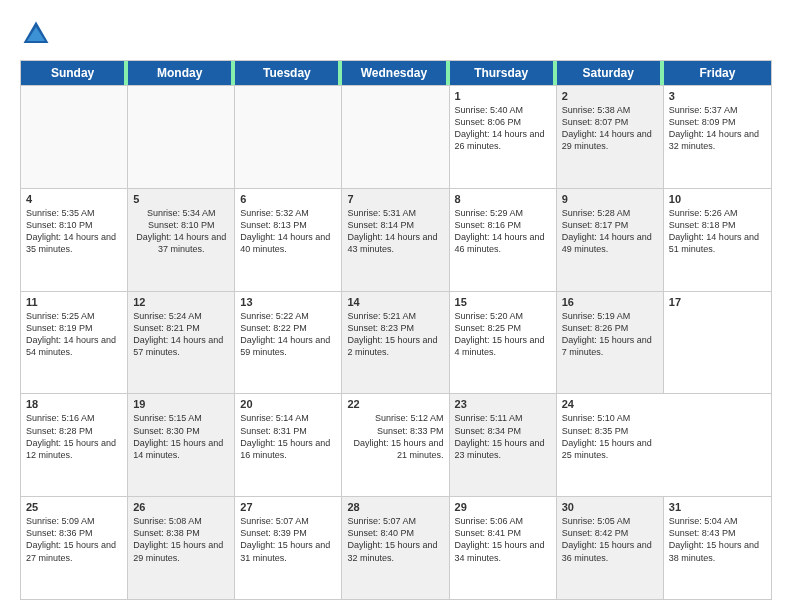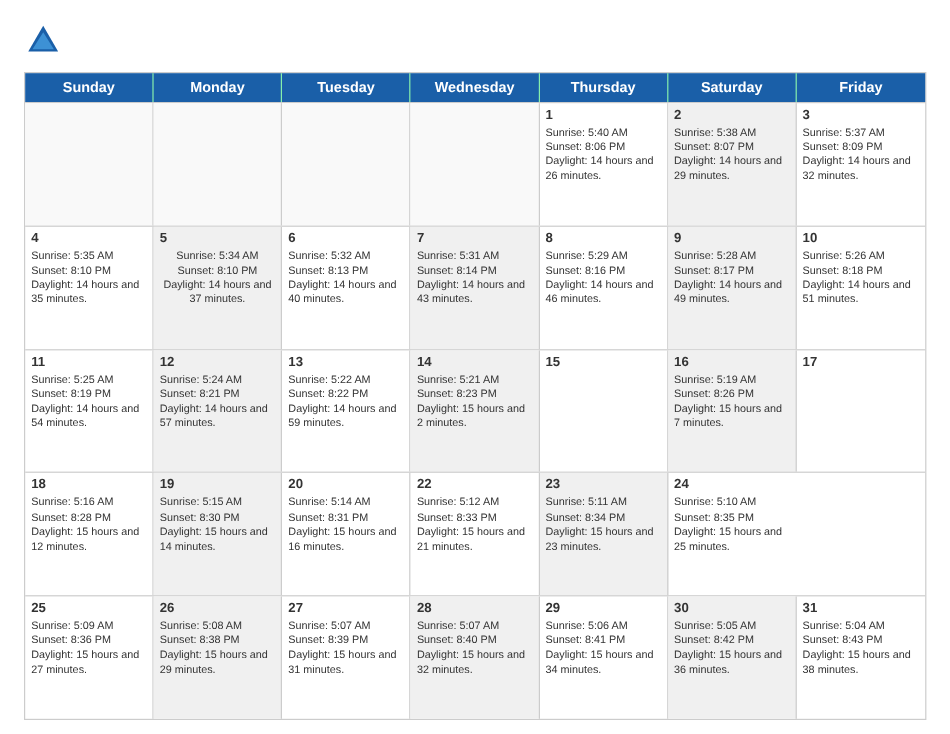--- a/index.html
+++ b/index.html
@@ -70,21 +70,21 @@
       display: grid;
       grid-template-columns: repeat(7, 1fr);
       background: #1a5fa8;
     }
     .cal-header-cell {
       color: #fff;
       font-size: 12px;
       font-weight: bold;
       text-align: center;
       padding: 5px 2px;
-      border-right: 1px solid #86efac;
+      border-right: 4px solid #86efac;
     }
     .cal-header-cell:last-child { border-right: none; }
     .cal-body {
       flex: 1;
       display: grid;
       grid-template-rows: repeat(5, 1fr);
     }
     .cal-row {
       display: grid;
       grid-template-columns: repeat(7, 1fr);
@@ -234,20 +234,23 @@
 Daylight: 14 hours and 59 minutes.</div>
           </div>
           <div class="cal-cell shaded">
             <span class="day-num">14</span>
             <div class="cell-text" style="white-space: pre-line;">Sunrise: 5:21 AM
 Sunset: 8:23 PM
 Daylight: 15 hours and 2 minutes.</div>
           </div>
           <div class="cal-cell">
             <span class="day-num">15</span>
+            <div class="cell-text" style="white-space: pre-line;">Sunrise: 5:20 AM
+Sunset: 8:25 PM
+Daylight: 15 hours and 4 minutes.</div>
           </div>
           <div class="cal-cell shaded">
             <span class="day-num">16</span>
             <div class="cell-text" style="white-space: pre-line;">Sunrise: 5:19 AM
 Sunset: 8:26 PM
 Daylight: 15 hours and 7 minutes.</div>
           </div>
           <div class="cal-cell">
             <span class="day-num">17</span>
           </div>
@@ -266,21 +269,21 @@
 Daylight: 15 hours and 14 minutes.</div>
           </div>
           <div class="cal-cell">
             <span class="day-num">20</span>
             <div class="cell-text" style="white-space: pre-line;">Sunrise: 5:14 AM
 Sunset: 8:31 PM
 Daylight: 15 hours and 16 minutes.</div>
           </div>
           <div class="cal-cell">
             <span class="day-num">22</span>
-            <div class="cell-text" style="white-space: pre-line;">Sunrise: 5:12 AM
+            <div class="cell-text" style="white-space: pre-line; text-align: right;">Sunrise: 5:12 AM
 Sunset: 8:33 PM
 Daylight: 15 hours and 21 minutes.</div>
           </div>
           <div class="cal-cell shaded">
             <span class="day-num">23</span>
             <div class="cell-text" style="white-space: pre-line;">Sunrise: 5:11 AM
 Sunset: 8:34 PM
 Daylight: 15 hours and 23 minutes.</div>
           </div>
           <div class="cal-cell">

